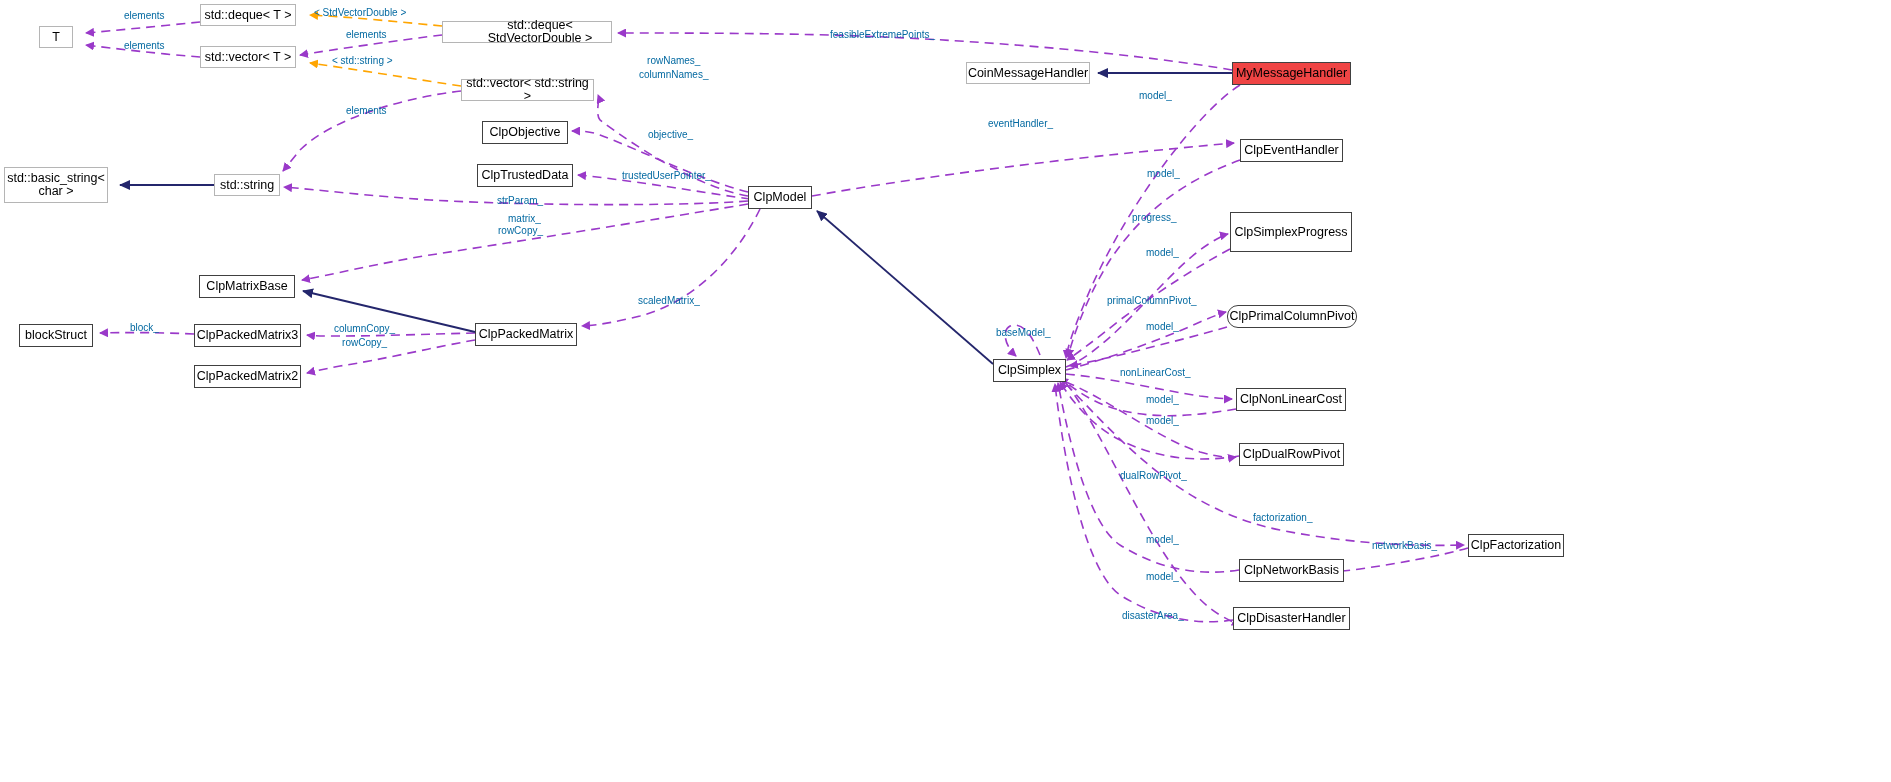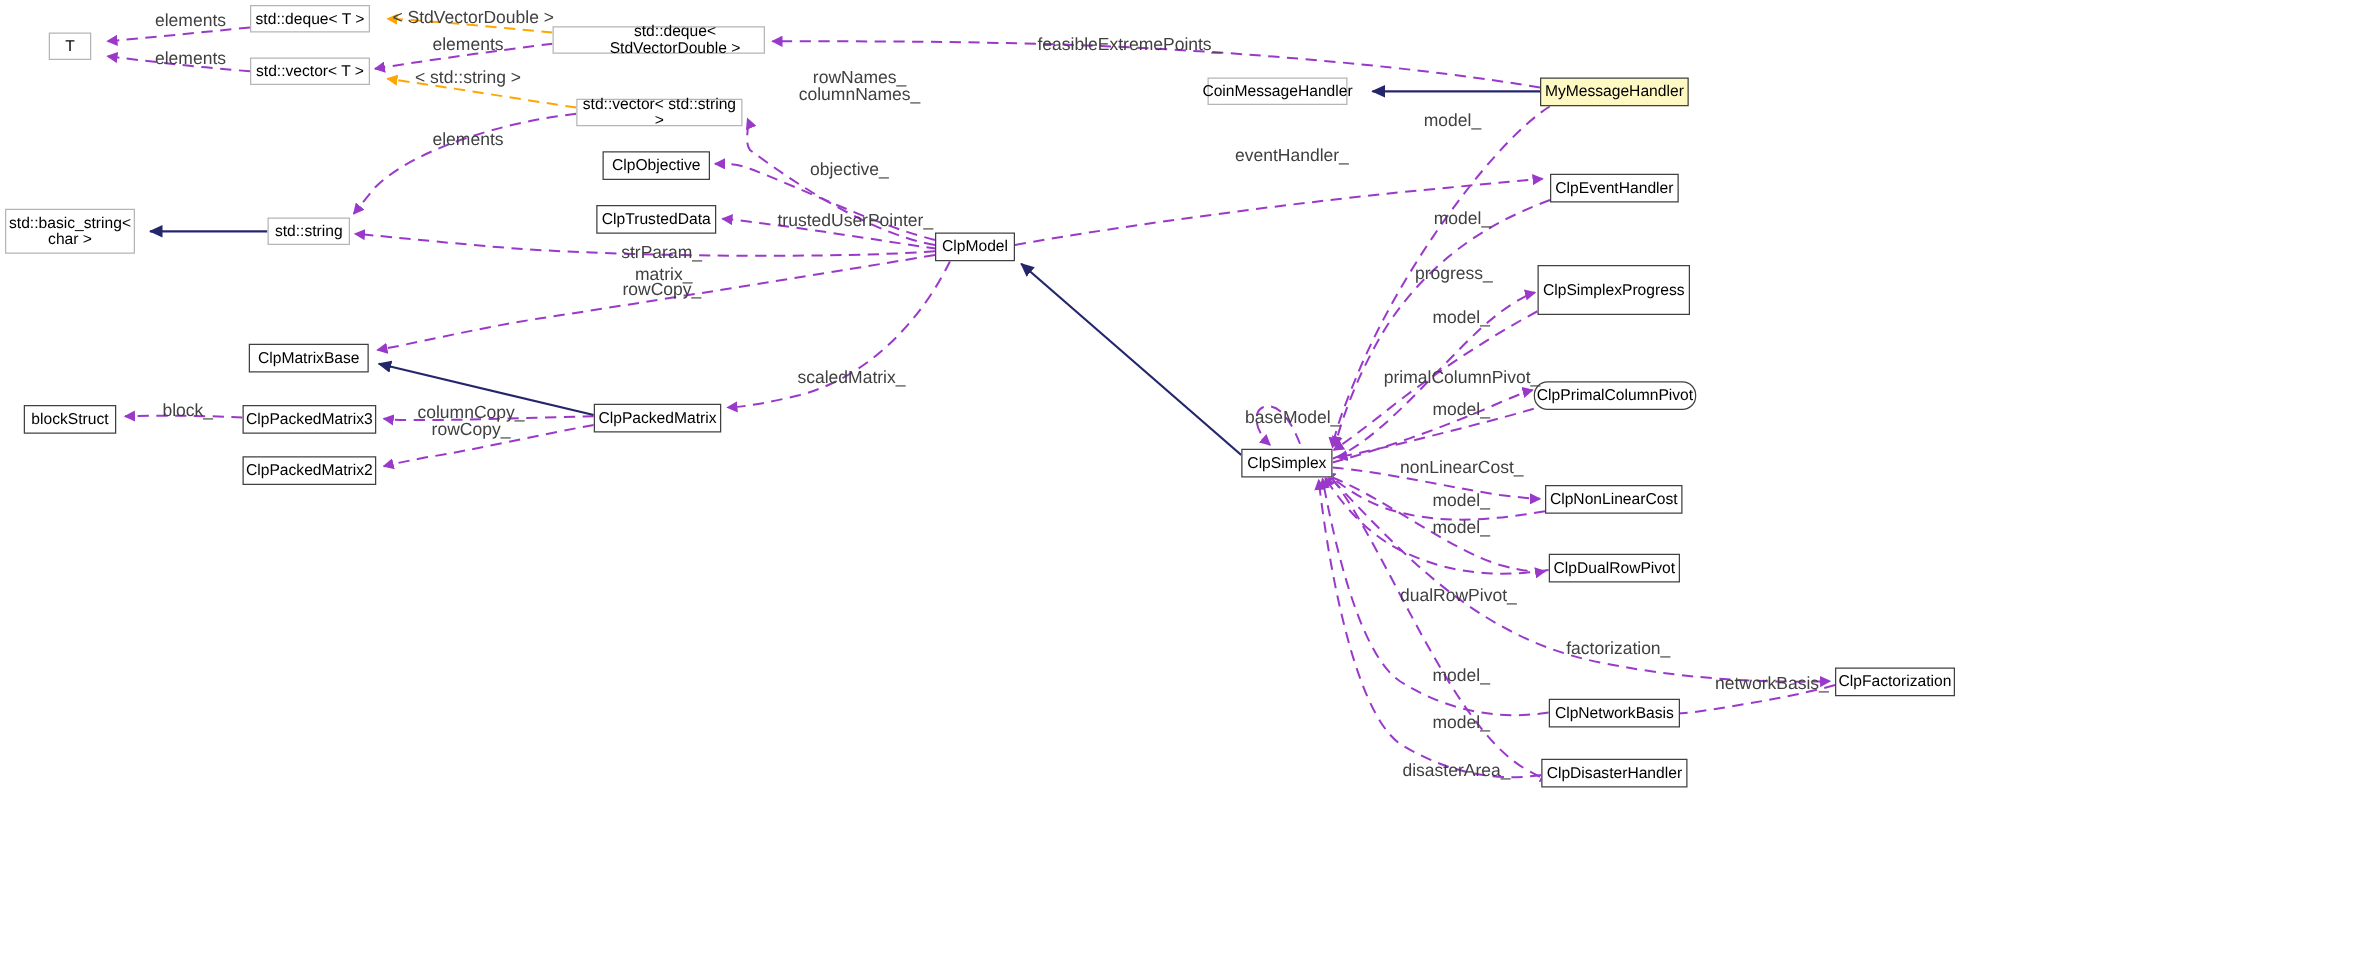--- a/index.html
+++ b/index.html
@@ -17,27 +17,27 @@
     font-size:12.5px;
     line-height:13px;
     white-space:pre-line;
     z-index:5;
   }
   
   .node.plain{border:1px solid #b5b5b5;}
   
   .node.cls{border:1.6px solid #404040;}
   
-  .node.hl{border:1.6px solid #404040;background:#fef9c3;}
+  .node.hl{border:1.6px solid #404040;background:#ef4444;}
 
   .elabel{
     position:absolute;
-    font-size:14px;
+    font-size:10px;
     line-height:14px;
-    color:#404040;
+    color:#0369a1;
     white-space:pre-line;
     z-index:6;
     text-align:center;
   }
 </style>
 </head>
 <body>
 
 <div id="stage">
 
@@ -114,21 +114,21 @@
 char &gt;</div>
       <div class="node plain" style="left: 214px; top: 174px; width: 66px; height: 22px;">std::string</div>
       <div class="node cls" style="left: 482px; top: 121px; width: 86px; height: 23px;">ClpObjective</div>
       <div class="node cls" style="left: 477px; top: 164px; width: 96px; height: 23px;">ClpTrustedData</div>
       <div class="node cls" style="left: 748px; top: 186px; width: 64px; height: 23px;">ClpModel</div>
       <div class="node cls" style="left: 199px; top: 275px; width: 96px; height: 23px;">ClpMatrixBase</div>
       <div class="node cls" style="left: 19px; top: 324px; width: 74px; height: 23px;">blockStruct</div>
       <div class="node cls" style="left: 194px; top: 324px; width: 107px; height: 23px;">ClpPackedMatrix3</div>
       <div class="node cls" style="left: 194px; top: 365px; width: 107px; height: 23px;">ClpPackedMatrix2</div>
       <div class="node cls" style="left: 475px; top: 323px; width: 102px; height: 23px;">ClpPackedMatrix</div>
-      <div class="node plain" style="left: 966px; top: 62px; width: 112px; height: 22px;">CoinMessageHandler</div>
+      <div class="node plain" style="left: 966px; top: 62px; width: 124px; height: 22px;">CoinMessageHandler</div>
       <div class="node hl" style="left: 1232px; top: 62px; width: 119px; height: 23px;">MyMessageHandler</div>
       <div class="node cls" style="left: 1240px; top: 139px; width: 103px; height: 23px;">ClpEventHandler</div>
       <div class="node cls" style="left: 1230px; top: 212px; width: 122px; height: 40px;">ClpSimplexProgress</div>
       <div class="node cls" style="left: 1227px; top: 305px; width: 130px; height: 23px; border-radius: 11px;">ClpPrimalColumnPivot</div>
       <div class="node cls" style="left: 993px; top: 359px; width: 73px; height: 23px;">ClpSimplex</div>
       <div class="node cls" style="left: 1236px; top: 388px; width: 110px; height: 23px;">ClpNonLinearCost</div>
       <div class="node cls" style="left: 1239px; top: 443px; width: 105px; height: 23px;">ClpDualRowPivot</div>
       <div class="node cls" style="left: 1468px; top: 534px; width: 96px; height: 23px;">ClpFactorization</div>
       <div class="node cls" style="left: 1239px; top: 559px; width: 105px; height: 23px;">ClpNetworkBasis</div>
       <div class="node cls" style="left: 1233px; top: 607px; width: 117px; height: 23px;">ClpDisasterHandler</div>

